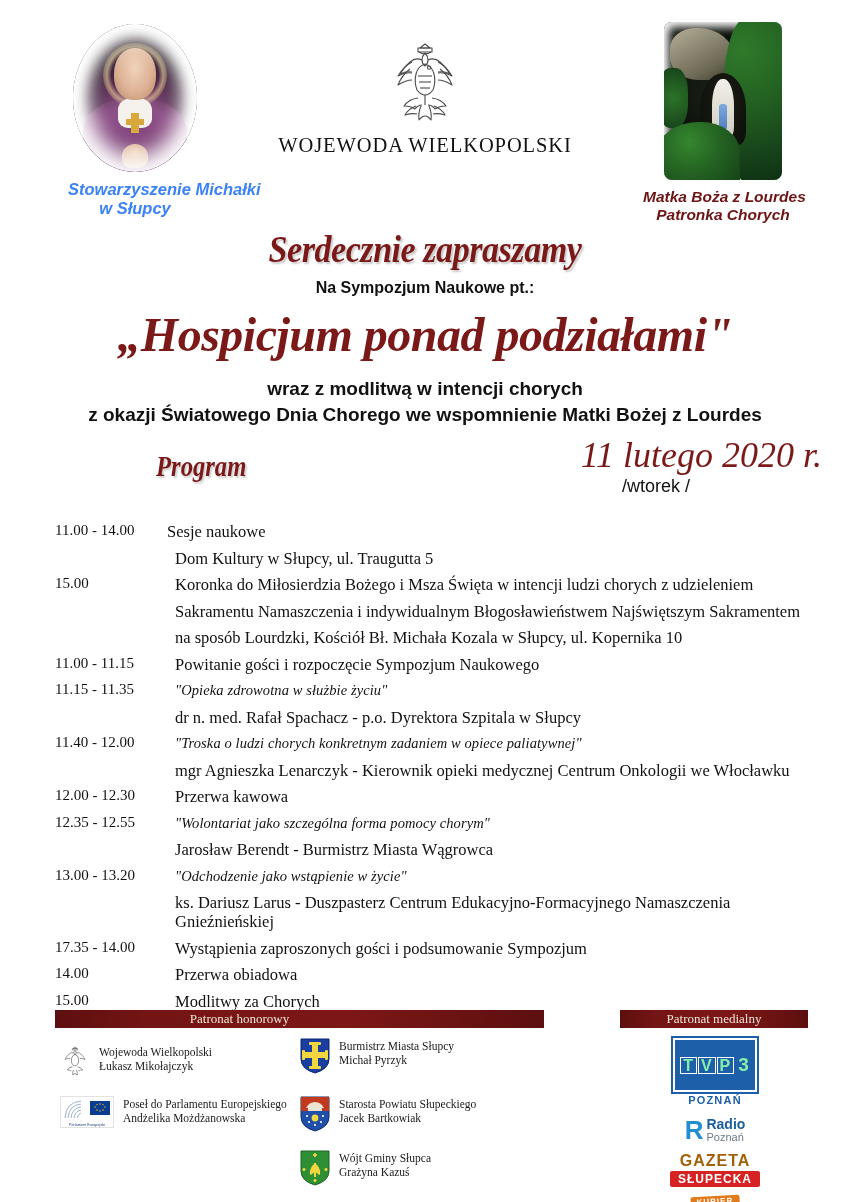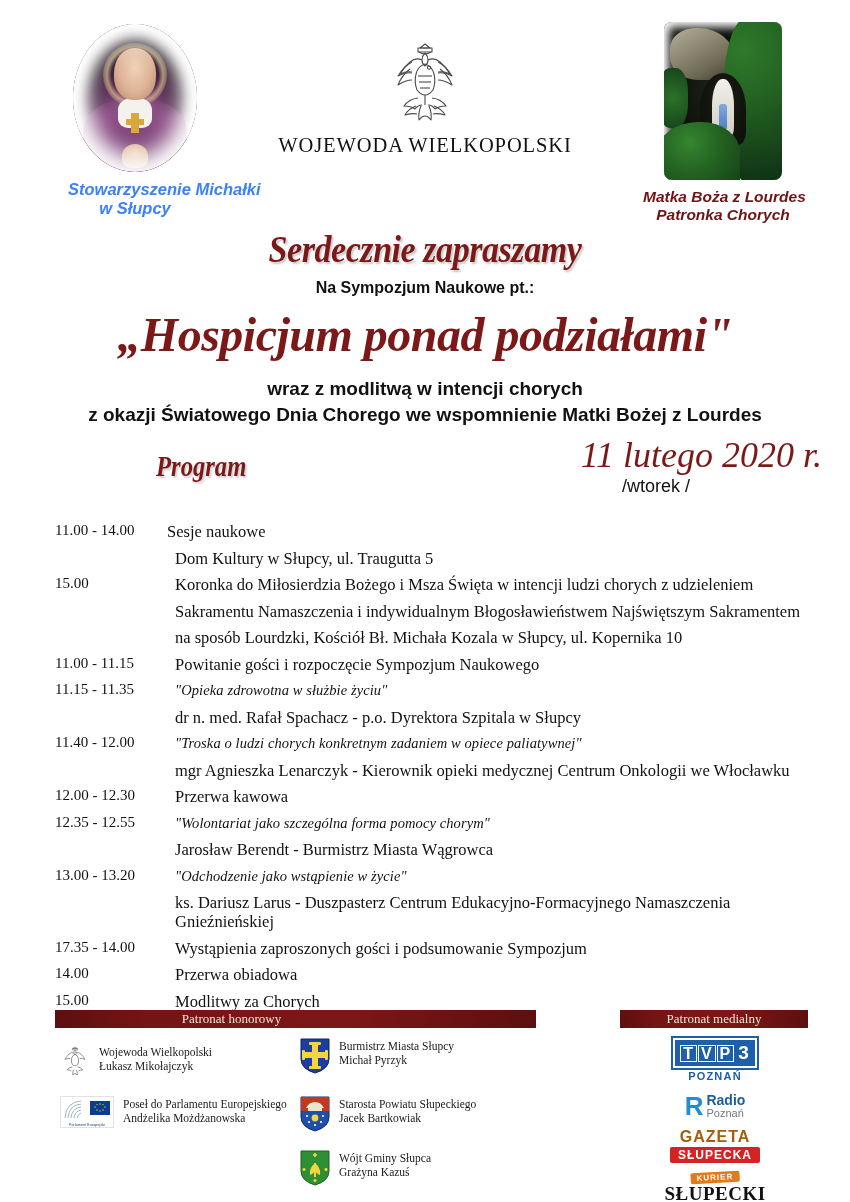--- a/index.html
+++ b/index.html
@@ -170,21 +170,21 @@
     font-style:italic;font-size:14.5px;letter-spacing:.1px;
   }
 
   
   .footer{position:absolute;left:0;top:1002px;width:850px;height:200px;}
   .bar{
     background:linear-gradient(90deg,#5d0f0f 0%,#741414 18%,#7d1717 60%,#5d0f0f 100%);
     color:#efe6d8;height:18px;line-height:18px;
     font-family:"Liberation Serif", serif;font-size:13px;
   }
-  .bar-hon{position:absolute;left:55px;top:8px;width:481px;text-align:center;padding-left:0;}
+  .bar-hon{position:absolute;left:55px;top:8px;width:481px;text-align:center;padding-left:8px;}
   .bar-hon span{display:inline-block;margin-left:-128px;}
   .bar-med{position:absolute;left:620px;top:8px;width:188px;text-align:center;}
 
   .pat-col-a{position:absolute;left:60px;top:42px;width:250px;}
   .pat-col-b{position:absolute;left:300px;top:36px;width:260px;}
   .pat-item{display:flex;align-items:flex-start;margin-bottom:14px;}
   .pat-emb{flex:0 0 auto;margin-right:9px;}
   .pat-txt{
     font-family:"Liberation Serif", serif;
     font-size:11.5px;line-height:13.5px;color:#1a1a1a;padding-top:2px;
@@ -204,23 +204,23 @@
   .eu-cap{position:absolute;left:0;bottom:0px;width:100%;text-align:center;
     font-family:"Liberation Sans",sans-serif;font-size:3.6px;color:#14397a;letter-spacing:.1px;}
 
   
   .shield{width:30px;height:36px;}
 
   
   .media{position:absolute;left:620px;top:36px;width:190px;text-align:center;}
   .tvp{display:inline-block;}
   .tvp-box{
-    display:inline-block;background:#1d5fa8;color:#ffffff;
+    display:inline-block;background:#1d5fa8;color:#86efac;
     font-family:"Liberation Sans", sans-serif;font-weight:bold;
-    font-size:16px;padding:2px 5px;letter-spacing:1px;
+    font-size:16px;padding:14px 5px;letter-spacing:1px;
     border:2px solid #ffffff;outline:2px solid #1d5fa8;
   }
   .tvp-box .l{display:inline-block;border:1.5px solid #fff;padding:0 2px;margin-right:1px;line-height:15px;}
   .tvp-3{font-size:19px;margin-left:3px;}
   .tvp-cap{
     font-family:"Liberation Sans", sans-serif;font-weight:bold;
     font-size:11px;color:#1d5fa8;letter-spacing:1.2px;margin-top:2px;
   }
   .radio{margin-top:9px;display:flex;justify-content:center;align-items:center;}
   .radio-r{

